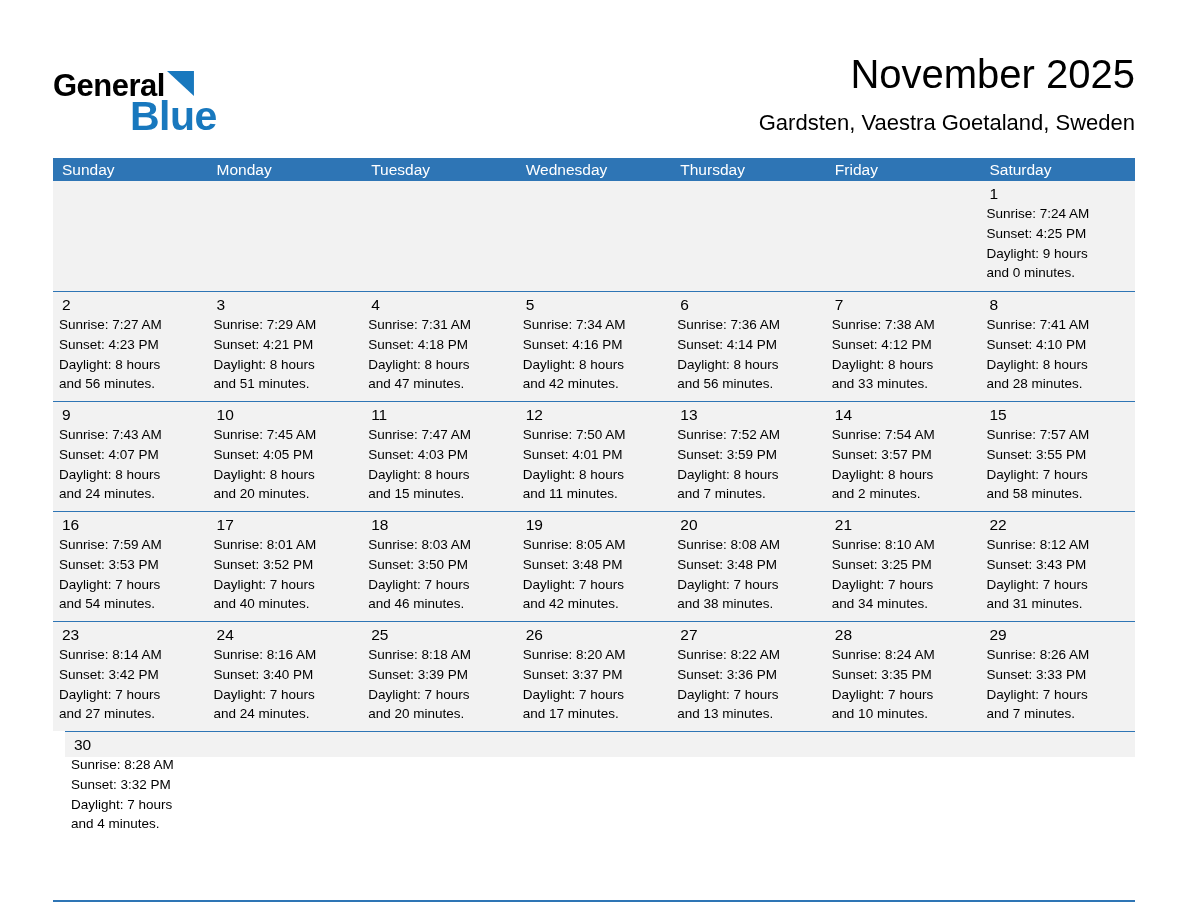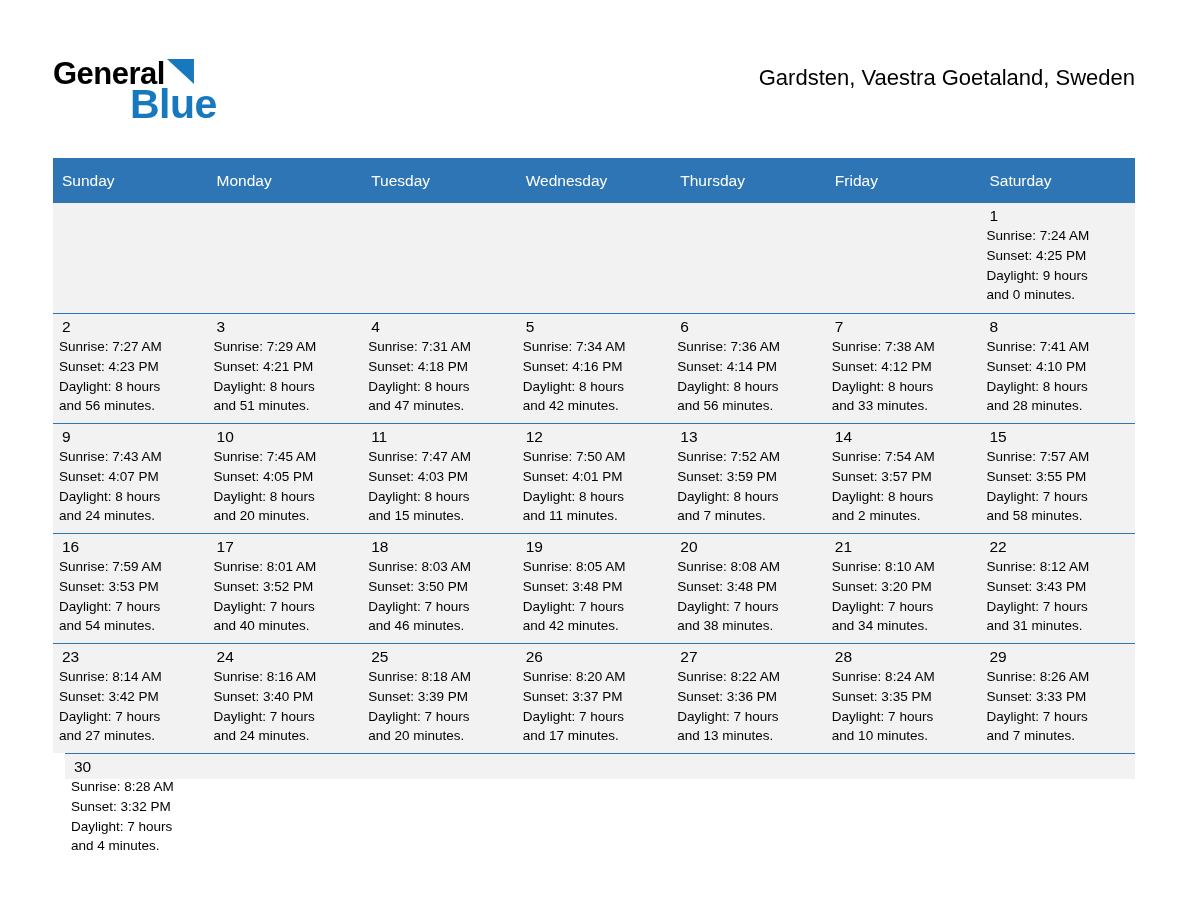--- a/index.html
+++ b/index.html
@@ -19,21 +19,21 @@
 
   
   .header {
     box-sizing: border-box;
     height: 158px;
     padding: 52px 53px 0 53px;
     display: flex;
     justify-content: space-between;
     align-items: flex-start;
   }
-  .logo { margin-top: 6px; line-height: 1; }
+  .logo { margin-top: 18px; line-height: 1; }
   .logo-row1 { display: flex; align-items: flex-start; }
   .logo-general {
     font-size: 31px;
     font-weight: 700;
     letter-spacing: -0.5px;
     color: #000000;
   }
   .logo-tri {
     width: 27px;
     height: 25px;
@@ -64,21 +64,21 @@
 
   
   .calendar {
     margin: 0 53px;
     border-bottom: 2px solid var(--separator, #2E75B5);
   }
   .weekday-row {
     display: grid;
     grid-template-columns: repeat(7, 1fr);
     background: var(--header-bar, #2E75B5);
-    height: 45px;
+    height: 23px;
     align-items: center;
   }
   .weekday {
     color: #ffffff;
     font-size: 15.5px;
     padding-left: 9px;
     white-space: nowrap;
     overflow: hidden;
   }
   .week {
@@ -115,20 +115,21 @@
 <div class="page">
   <div class="header">
     <div class="logo">
       <div class="logo-row1">
         <span class="logo-general">General</span>
         <span class="logo-tri"></span>
       </div>
       <div class="logo-blue">Blue</div>
     </div>
     <div class="titles">
+      <h1 class="title">November 2025</h1>
       <h2 class="subtitle">Gardsten, Vaestra Goetaland, Sweden</h2>
     </div>
   </div>
 
   <div class="calendar">
     <div class="weekday-row" id="weekday-row">
         <div class="weekday">Sunday</div>
         <div class="weekday">Monday</div>
         <div class="weekday">Tuesday</div>
         <div class="weekday">Wednesday</div>
@@ -286,21 +287,21 @@
           <div class="cell">
             <div class="daynum">20</div>
             <div class="detail">Sunrise: 8:08 AM</div>
             <div class="detail">Sunset: 3:48 PM</div>
             <div class="detail">Daylight: 7 hours</div>
             <div class="detail">and 38 minutes.</div>
           </div>
           <div class="cell">
             <div class="daynum">21</div>
             <div class="detail">Sunrise: 8:10 AM</div>
-            <div class="detail">Sunset: 3:20 PM</div>
+            <div class="detail">Sunset: 3:25 PM</div>
             <div class="detail">Daylight: 7 hours</div>
             <div class="detail">and 34 minutes.</div>
           </div>
           <div class="cell">
             <div class="daynum">22</div>
             <div class="detail">Sunrise: 8:12 AM</div>
             <div class="detail">Sunset: 3:43 PM</div>
             <div class="detail">Daylight: 7 hours</div>
             <div class="detail">and 31 minutes.</div>
           </div>

